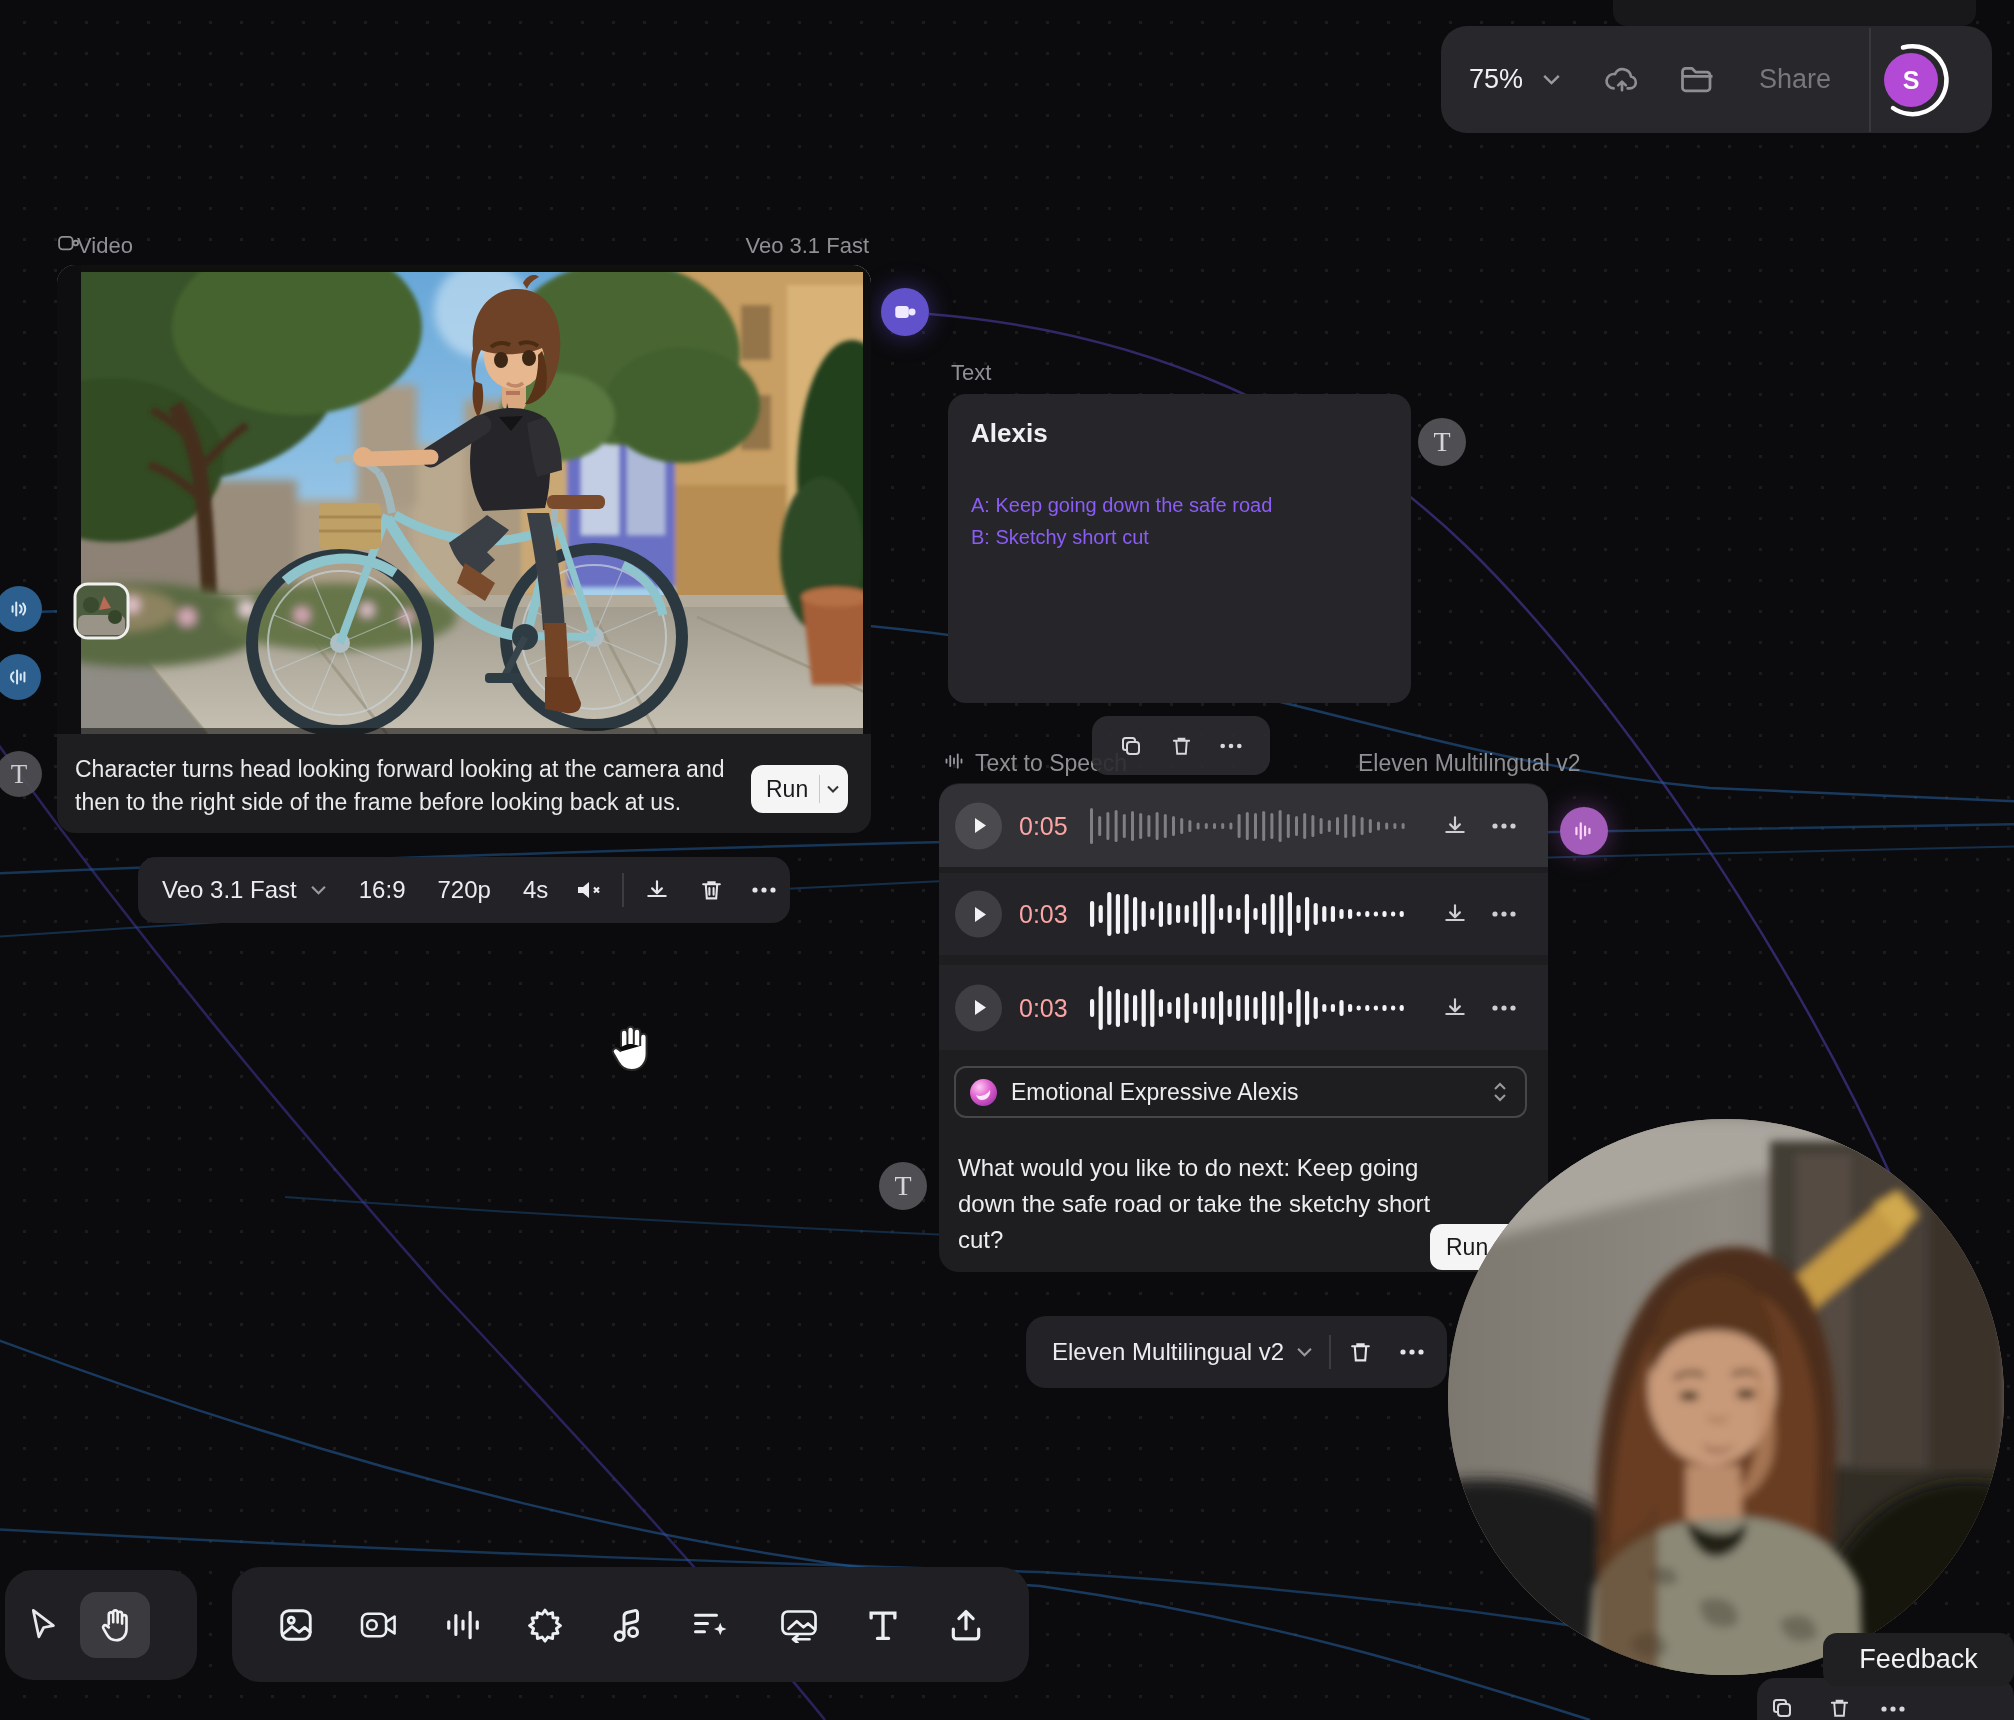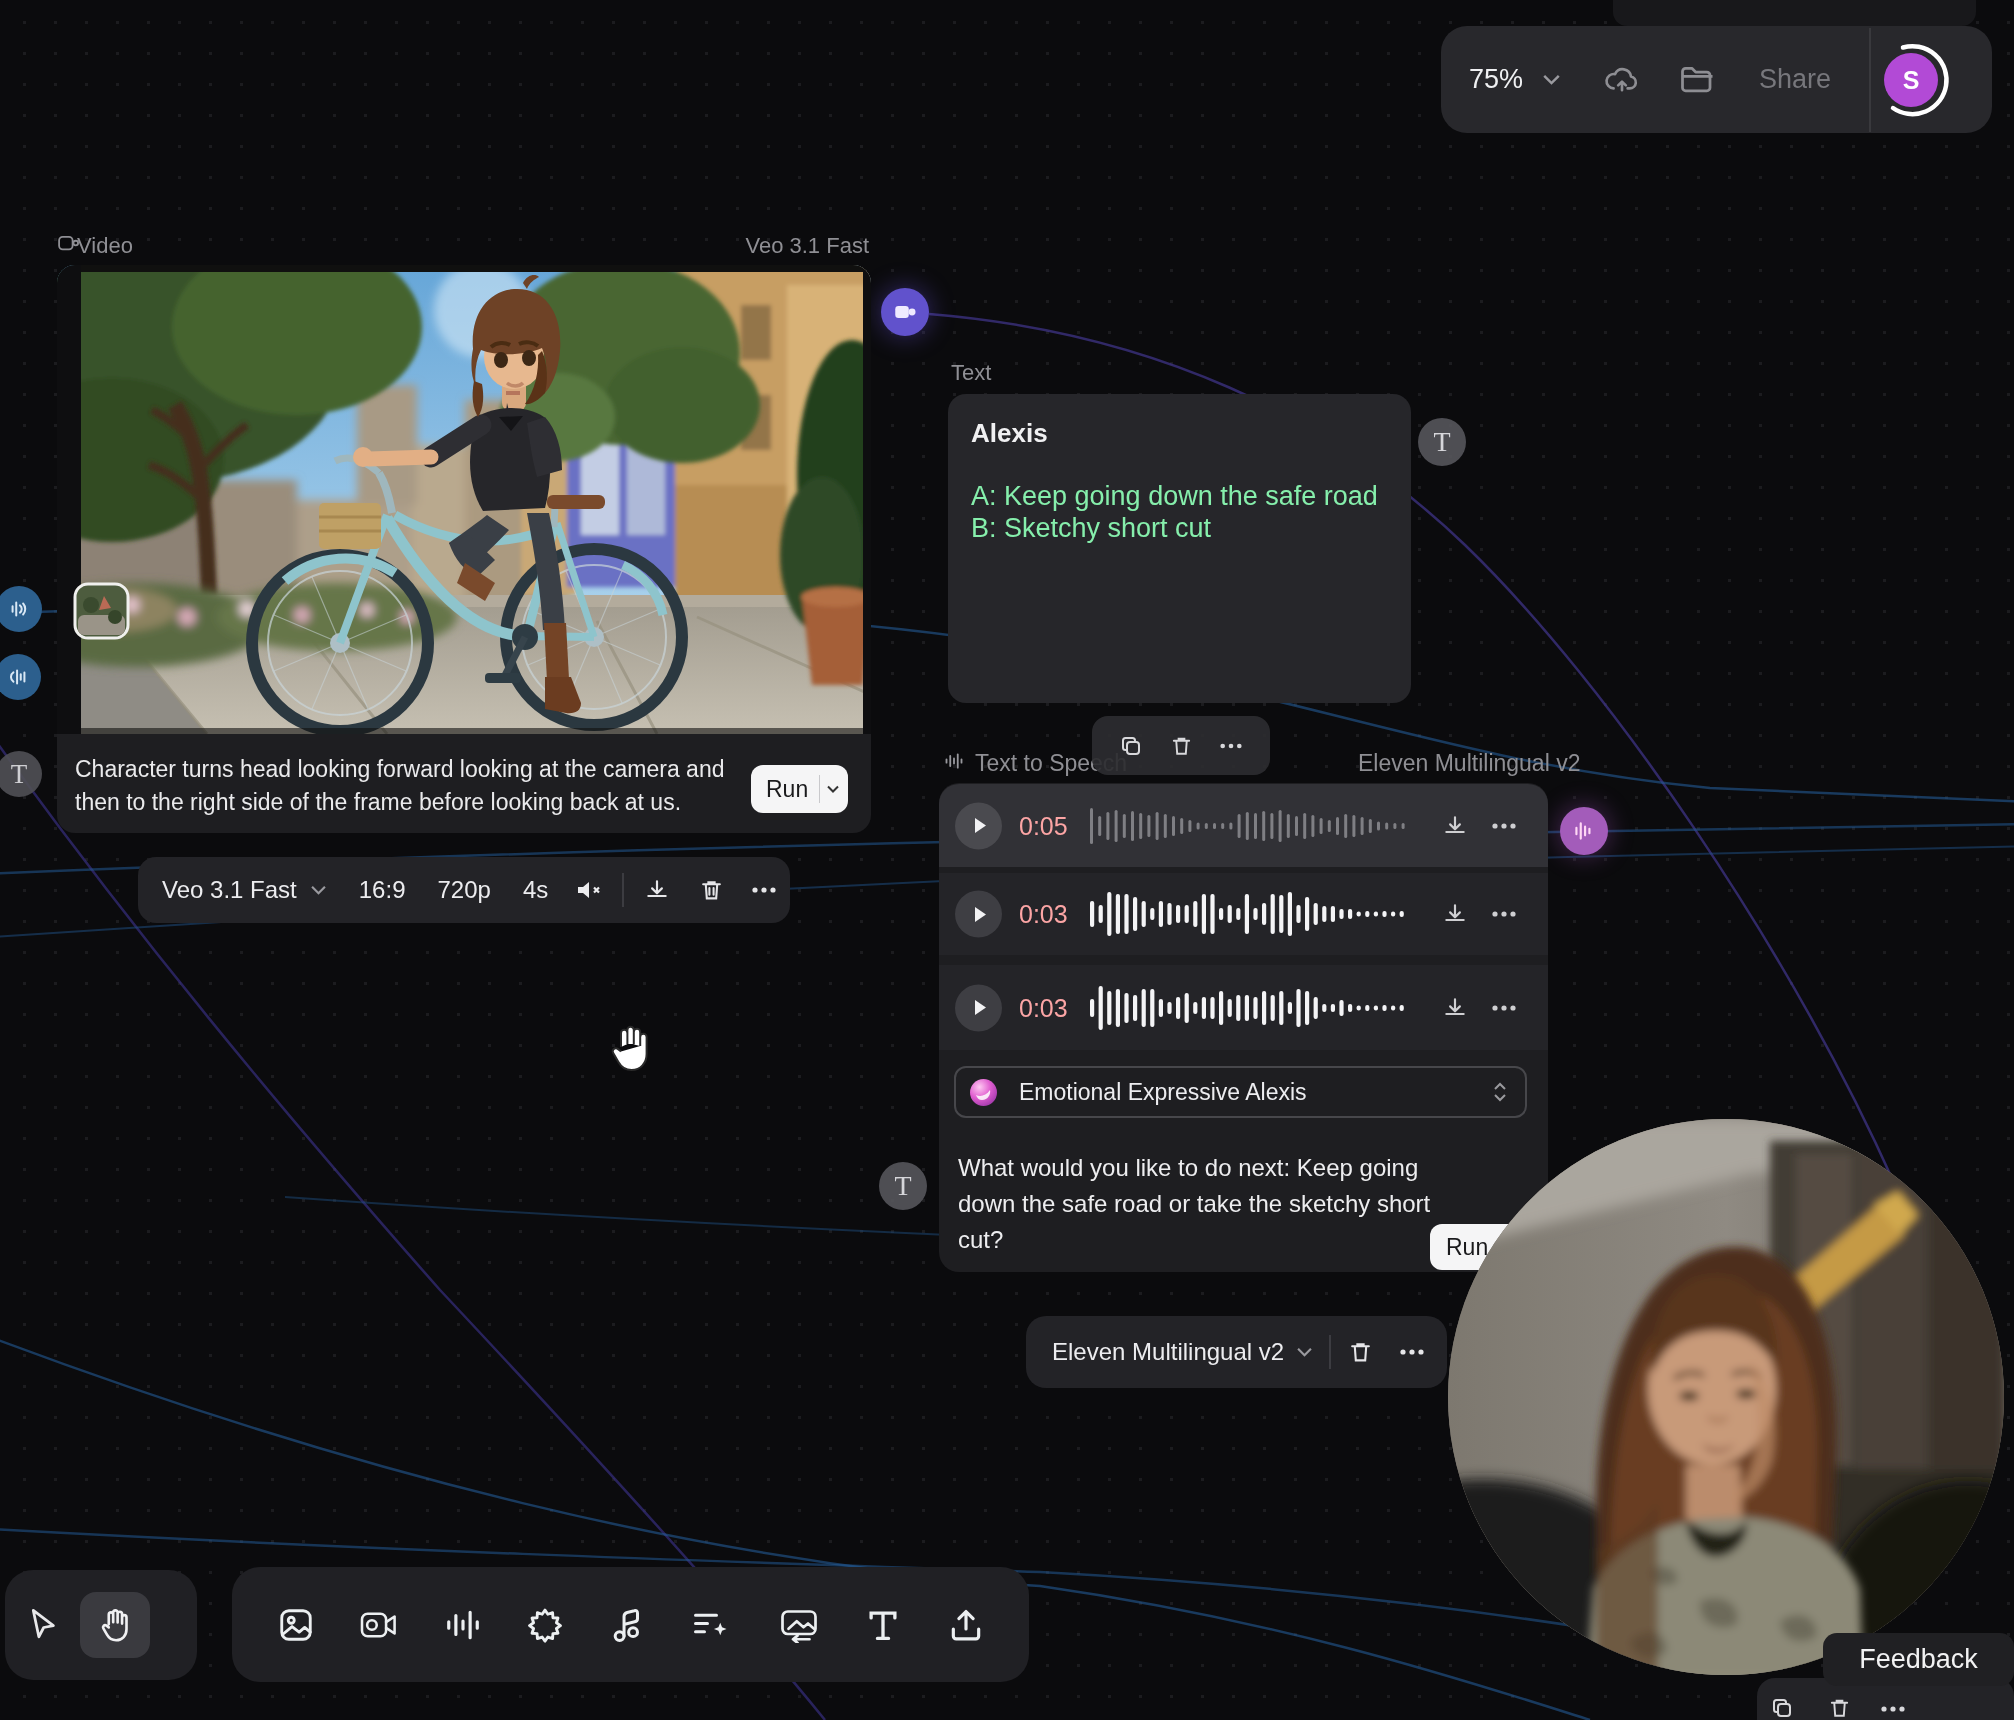--- a/index.html
+++ b/index.html
@@ -261,21 +261,21 @@
   <svg width="26" height="8" viewBox="0 0 26 8" style="margin-left:27px">
         <circle cx="4" cy="4" r="2.6" fill="#e6e6e9"></circle>
         <circle cx="13" cy="4" r="2.6" fill="#e6e6e9"></circle>
         <circle cx="22" cy="4" r="2.6" fill="#e6e6e9"></circle>
       </svg>
 </div>
 
 <span class="lbl" style="left:951px;top:360px">Text</span>
 <div class="card" style="left:948px;top:394px;width:463px;height:309px;background:#26262a">
   <div style="position:absolute;left:23px;top:24px;font-size:26px;font-weight:600;color:#f0f0f2">Alexis</div>
-  <div style="position:absolute;left:23px;top:86px;font-size:27px;line-height:32px;color:#86efac">A: Keep going down the safe road<br>B: Sketchy short cut</div>
+  <div style="position:absolute;left:23px;top:95px;font-size:20px;line-height:32px;color:#8b5cf6">A: Keep going down the safe road<br>B: Sketchy short cut</div>
 </div>
 
 <svg class="ico abs" width="22" height="20" viewBox="0 0 24 24" style="left:943px;top:751px" stroke="#98989d" stroke-width="2.2" stroke-linecap="round" fill="none">
       <path d="M3 10 v4 M7.5 6 v12 M12 9 v6 M16.5 4 v16 M21 10 v4"></path>
     </svg>
 <span class="lbl" style="left:975px;top:750px;font-size:23px">Text to Speech</span>
 <span class="lbl" style="left:1358px;top:750px;font-size:23px">Eleven Multilingual v2</span>
 <div class="abs" style="left:1092px;top:716px;width:178px;height:59px;border-radius:16px;background:rgba(44,44,48,.92);display:flex;align-items:center;justify-content:space-evenly">
   <svg width="24" height="24" viewBox="0 0 24 24" fill="none" stroke="#d8d8db" stroke-width="2">
         <rect x="8" y="8" width="12" height="12" rx="3"></rect>
@@ -465,21 +465,21 @@
         <defs>
           <radialGradient id="sph" cx=".35" cy=".3" r=".9">
             <stop offset="0" stop-color="#ffc9f2"></stop>
             <stop offset=".45" stop-color="#e05fd0"></stop>
             <stop offset="1" stop-color="#8c2b9e"></stop>
           </radialGradient>
         </defs>
         <circle cx="13.5" cy="13.5" r="13.5" fill="url(#sph)"></circle>
         <path d="M6 16 C10 18 16 17 20 11 C21 15 18 21 12 21 C9 21 7 19 6 16 Z" fill="#ffffff" opacity=".85"></path>
       </svg>
-  <span style="color:#ededf0;font-size:23px;margin-left:22px">Emotional Expressive Alexis</span>
+  <span style="color:#ededf0;font-size:23px;margin-left:14px">Emotional Expressive Alexis</span>
   <svg width="14" height="20" viewBox="0 0 14 20" style="position:absolute;right:18px">
         <path d="M2 7 L7 2 L12 7 M2 13 L7 18 L12 13" stroke="#9a9a9e" stroke-width="2" fill="none"></path>
       </svg>
 </div>
 <div class="abs" style="left:958px;top:1150px;width:480px;font-size:24px;line-height:36px;color:#ededef">What would you like to do next: Keep going down the safe road or take the sketchy short cut?</div>
 <div class="abs" style="left:1430px;top:1224px;width:100px;height:46px;border-radius:12px;background:#f5f5f6;display:flex;align-items:center">
       <span style="font-size:23px;color:#1b1b1d;font-weight:500;margin-left:16px">Run</span>
     </div>
 
 <div class="abs" style="left:1026px;top:1316px;width:421px;height:72px;border-radius:20px;background:#232327;display:flex;align-items:center">

